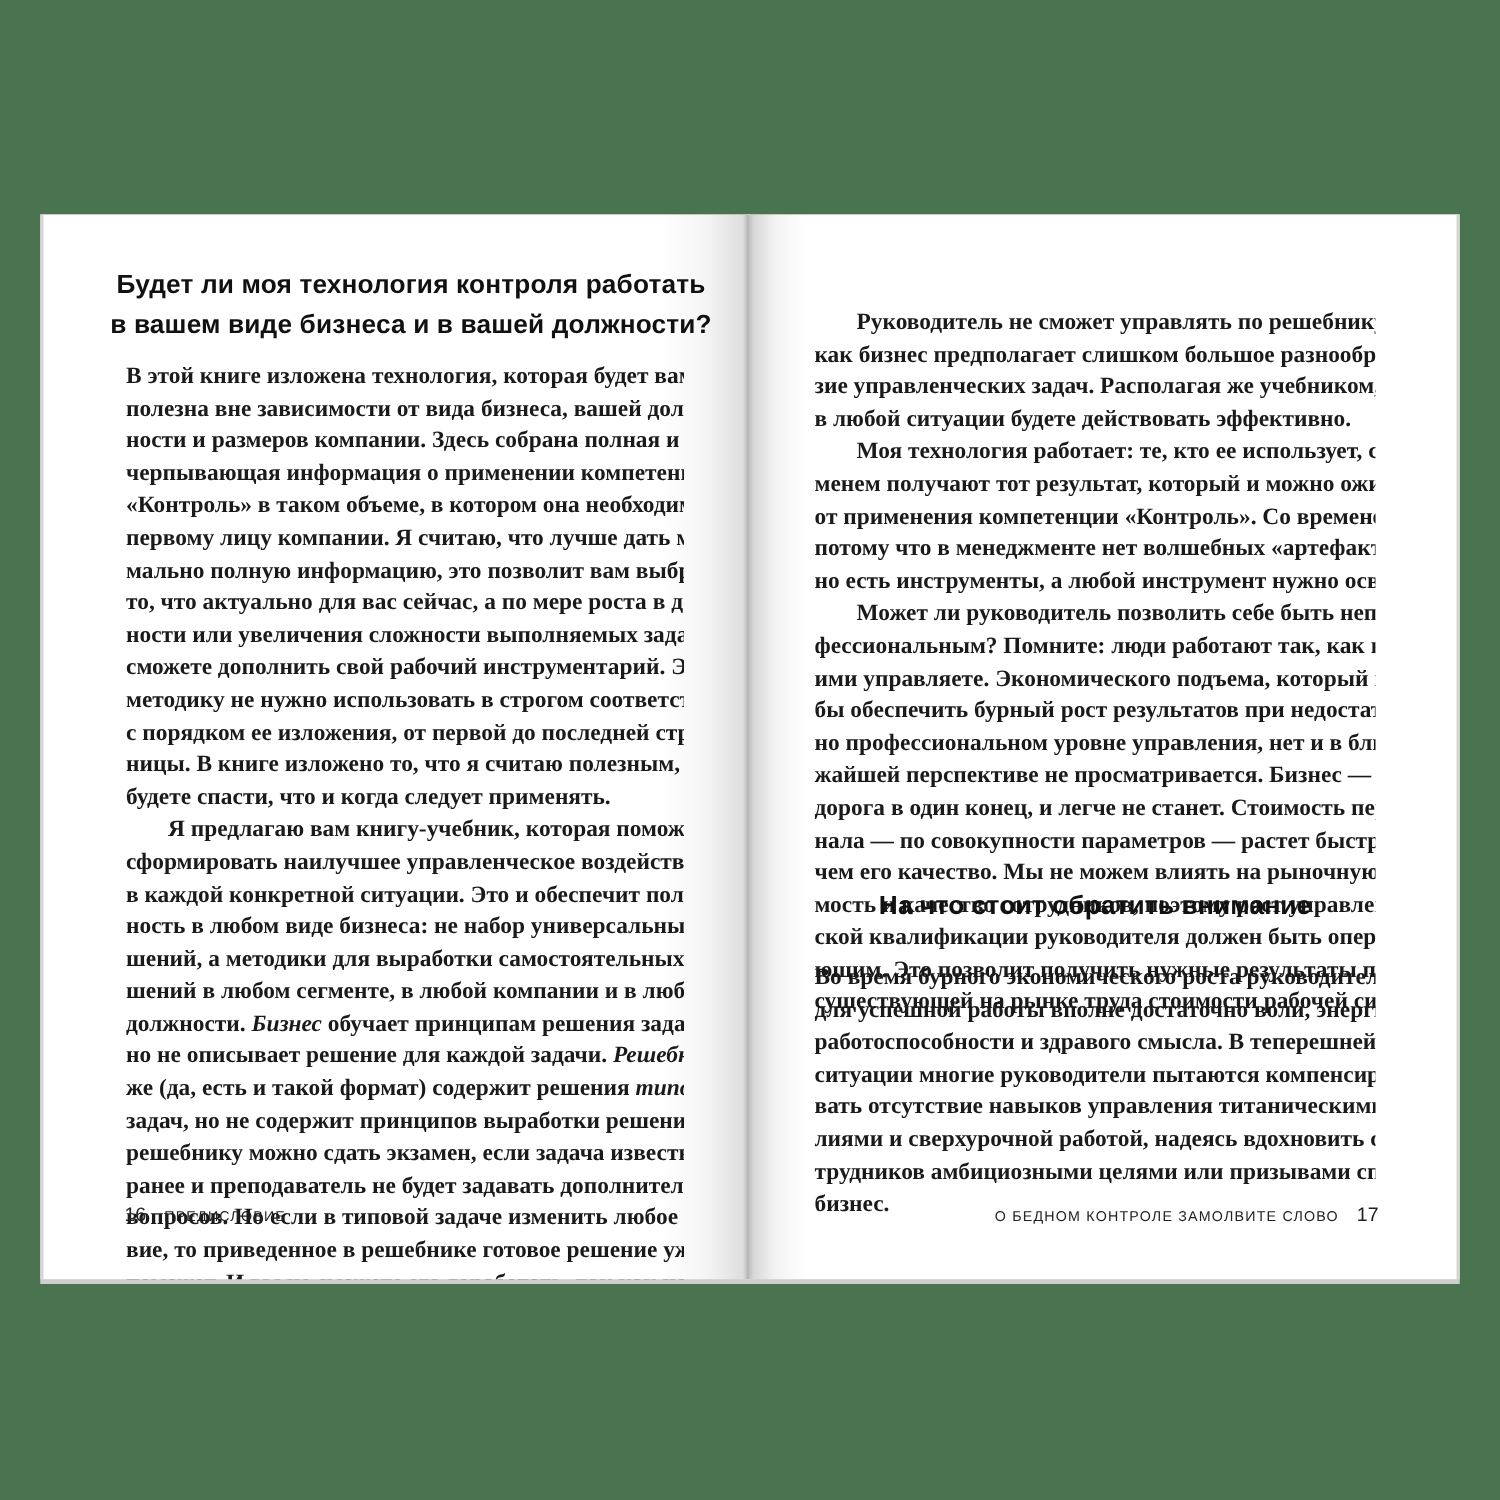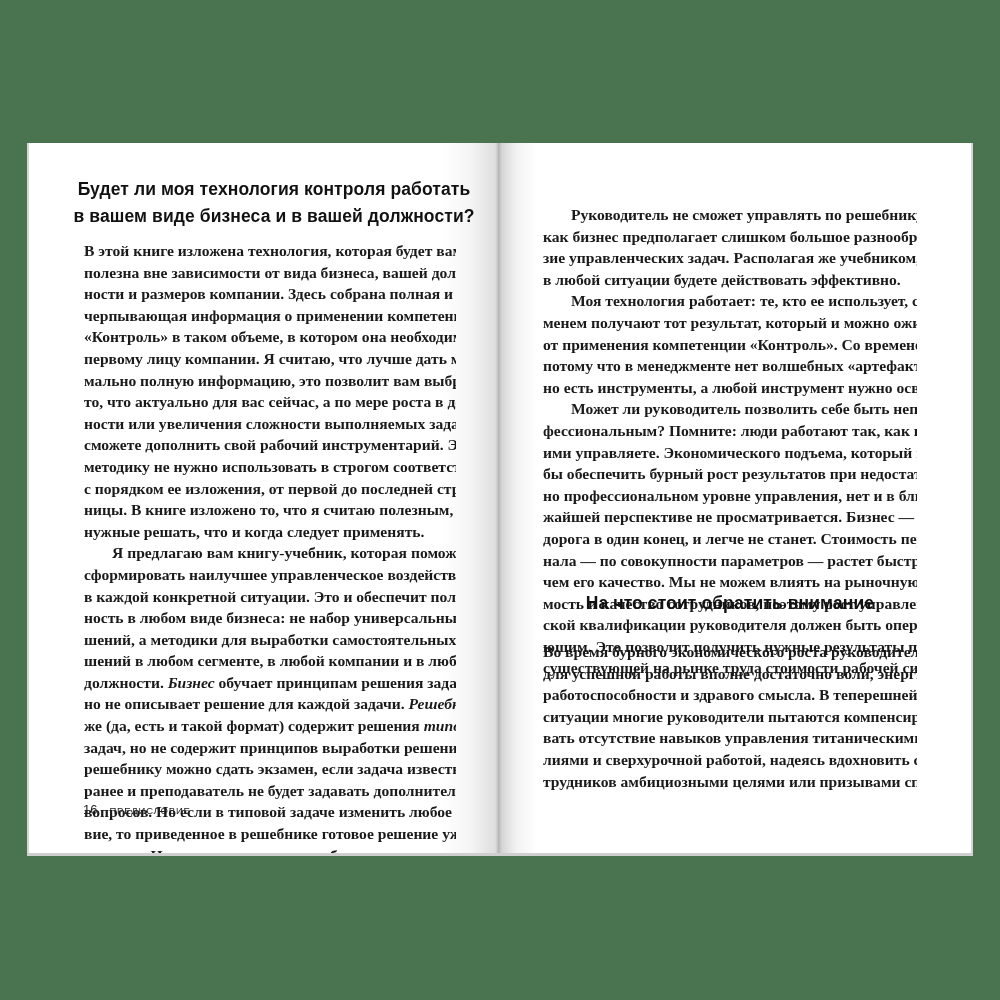--- a/index.html
+++ b/index.html
@@ -67,21 +67,21 @@
         <span class="line">черпывающая информация о применении компетенции</span>
         <span class="line">«Контроль» в таком объеме, в котором она необходима</span>
         <span class="line">первому лицу компании. Я считаю, что лучше дать макси-</span>
         <span class="line">мально полную информацию, это позволит вам выбрать</span>
         <span class="line">то, что актуально для вас сейчас, а по мере роста в долж-</span>
         <span class="line">ности или увеличения сложности выполняемых задач вы</span>
         <span class="line">сможете дополнить свой рабочий инструментарий. Эту</span>
         <span class="line">методику не нужно использовать в строгом соответствии</span>
         <span class="line">с порядком ее изложения, от первой до последней стра-</span>
         <span class="line">ницы. В книге изложено то, что я считаю полезным, а вы</span>
-        <span class="line last">нужные решать, что и когда следует применять.</span>
+        <span class="line last">будете спасти, что и когда следует применять.</span>
         <span class="line indent">Я предлагаю вам книгу-учебник, которая поможет</span>
         <span class="line">сформировать наилучшее управленческое воздействие</span>
         <span class="line">в каждой конкретной ситуации. Это и обеспечит полез-</span>
         <span class="line">ность в любом виде бизнеса: не набор универсальных ре-</span>
         <span class="line">шений, а методики для выработки самостоятельных ре-</span>
         <span class="line">шений в любом сегменте, в любой компании и в любой</span>
         <span class="line">должности. <i>Бизнес</i> обучает принципам решения задач,</span>
         <span class="line">но не описывает решение для каждой задачи. <i>Решебник</i></span>
         <span class="line">же (да, есть и такой формат) содержит решения <i>типовых</i></span>
         <span class="line">задач, но не содержит принципов выработки решений. По</span>
@@ -123,16 +123,20 @@
       </div>
     <div class="heading" style="left:45px; top:447px; width:374px;">На что стоит обратить внимание</div>
     <div class="body-text" id="right-body-bottom" style="left:45px; top:498px; width:374px;">
         <span class="line">Во время бурного экономического роста руководителю</span>
         <span class="line">для успешной работы вполне достаточно воли, энергии,</span>
         <span class="line">работоспособности и здравого смысла. В теперешней же</span>
         <span class="line">ситуации многие руководители пытаются компенсиро-</span>
         <span class="line">вать отсутствие навыков управления титаническими уси-</span>
         <span class="line">лиями и сверхурочной работой, надеясь вдохновить со-</span>
         <span class="line">трудников амбициозными целями или призывами спасти</span>
+        <span class="line last">бизнес.</span>
       </div>
+    <div class="folio" style="right:40px; top:659px;">
+      <span>О БЕДНОМ КОНТРОЛЕ ЗАМОЛВИТЕ СЛОВО</span><span class="num">17</span>
+    </div>
   </div>
   <div class="bottom-edge"></div>
 </div>
 
 </body></html>

